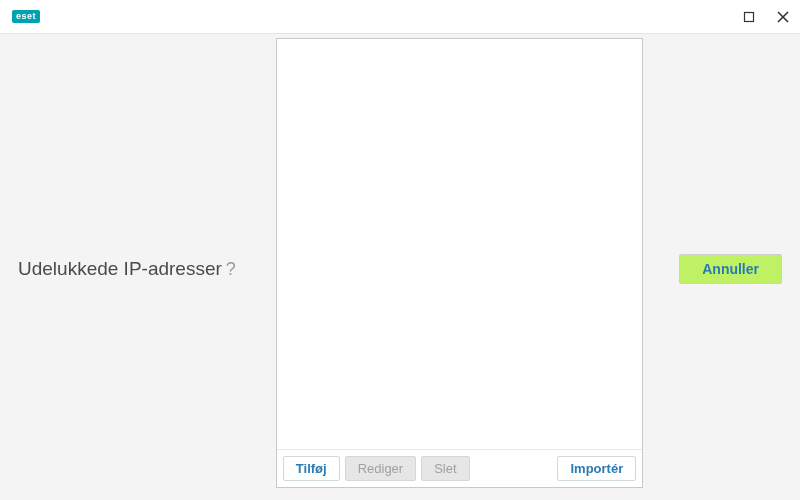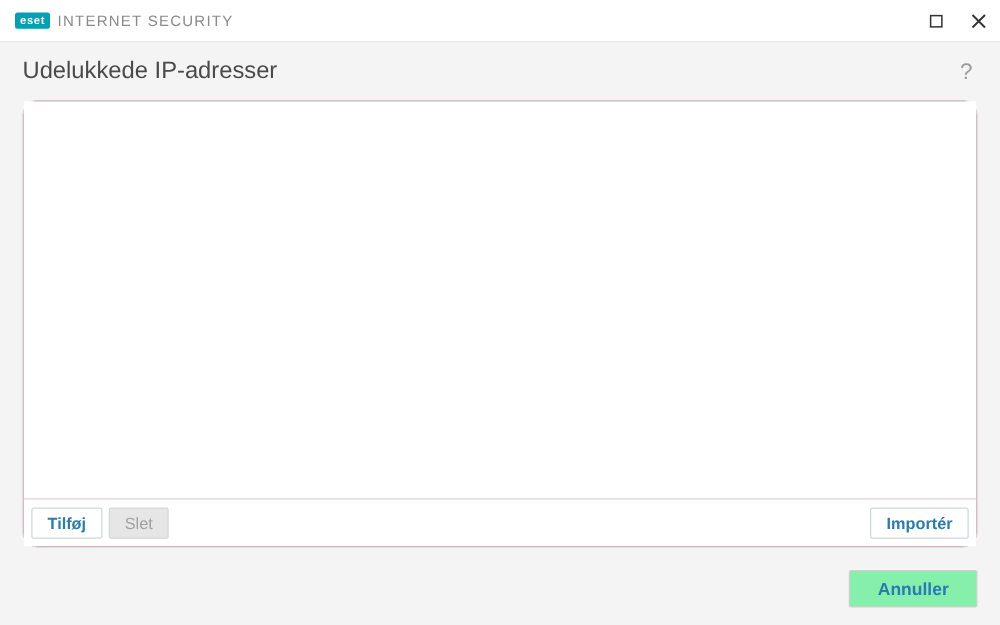--- a/index.html
+++ b/index.html
@@ -67,45 +67,45 @@
       width: 18px;
       height: 18px;
       display: flex;
       align-items: center;
       justify-content: center;
       cursor: pointer;
     }
     .content {
       flex: 1;
       display: flex;
-      flex-direction: column;
+      flex-direction: row;
       padding: 0;
     }
     .header-row {
       display: flex;
       align-items: center;
       padding: 12px 18px 8px 18px;
     }
     .page-title {
       color: #4a4a4a;
       font-size: 19px;
       font-weight: 400;
       flex: 1;
     }
     .help-btn {
       color: #9a9a9a;
       font-size: 18px;
       cursor: pointer;
       padding: 0 4px;
     }
     .main-panel {
-      margin: 4px 18px 0 18px;
+      margin: 4px 18px 12px 18px;
       border: 1px solid #c9c9c9;
-      border-radius: 12px;
-      background: #be185d;
+      border-radius: 0;
+      background: #bef264;
       flex: 1;
       display: flex;
       flex-direction: column;
       min-height: 0;
     }
     .list-area {
       flex: 1;
       background: #fff;
     }
     .toolbar {
@@ -145,21 +145,21 @@
       justify-content: flex-end;
       align-items: center;
       padding: 18px 18px 14px 18px;
       gap: 10px;
     }
     .fbtn {
       font-size: 14px;
       padding: 6px 22px;
       border-radius: 2px;
       border: 1px solid #cfcfcf;
-      background: #86efac;
+      background: #bef264;
       color: #2a7bb2;
       cursor: pointer;
       font-weight: 600;
     }
     .fbtn.primary {
       background: #2b6ea8;
       border: 1px solid #2b6ea8;
       color: #ffffff;
       padding: 6px 28px;
     }
@@ -167,21 +167,20 @@
 </head>
 <body>
 
 <div class="window">
 
   <div class="titlebar">
     <div class="brand">
       <span class="brand-logo">
         <span class="brand-logo-box">eset</span>
       </span>
-      <span class="brand-text">INTERNET SECURITY</span>
     </div>
     <div class="titlebar-spacer"></div>
     <div class="titlebar-buttons">
       <div class="titlebar-btn">
         <svg width="12" height="12" viewBox="0 0 12 12">
           <rect x="1.5" y="1.5" width="9" height="9" fill="none" stroke="#333" stroke-width="1.2"></rect>
         </svg>
       </div>
       <div class="titlebar-btn">
         <svg width="14" height="14" viewBox="0 0 14 14">
@@ -197,20 +196,21 @@
     <div class="header-row">
       <div class="page-title">Udelukkede IP-adresser</div>
       <div class="help-btn">?</div>
     </div>
 
     <div class="main-panel">
       <div class="list-area"></div>
 
       <div class="toolbar">
         <button class="tbtn primary-link">Tilføj</button>
+        <button class="tbtn disabled">Rediger</button>
         <button class="tbtn disabled">Slet</button>
         <div class="toolbar-spacer"></div>
         <button class="tbtn primary-link">Importér</button>
       </div>
     </div>
 
     <div class="footer">
       <button class="fbtn">Annuller</button>
     </div>
 

